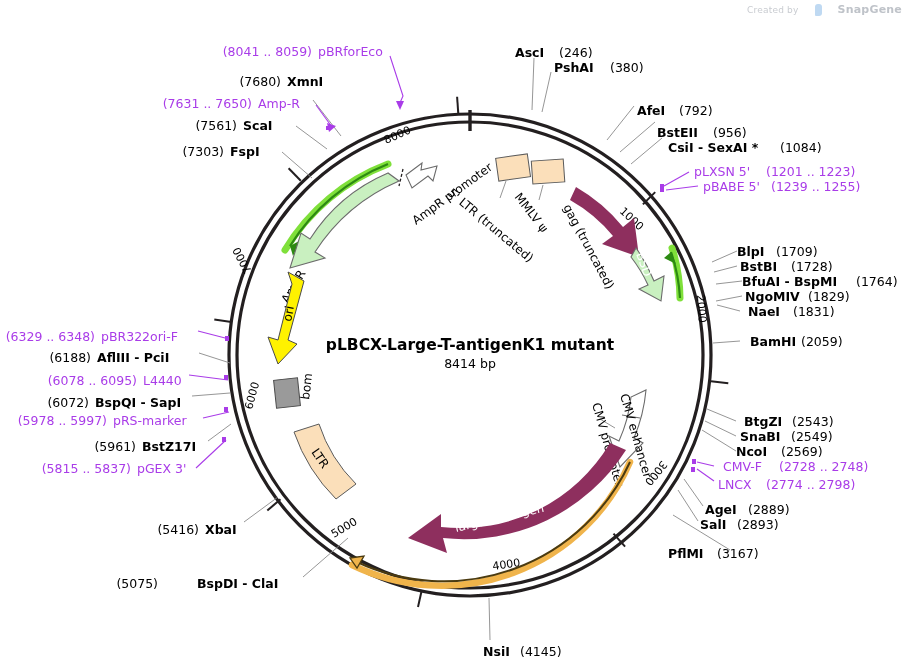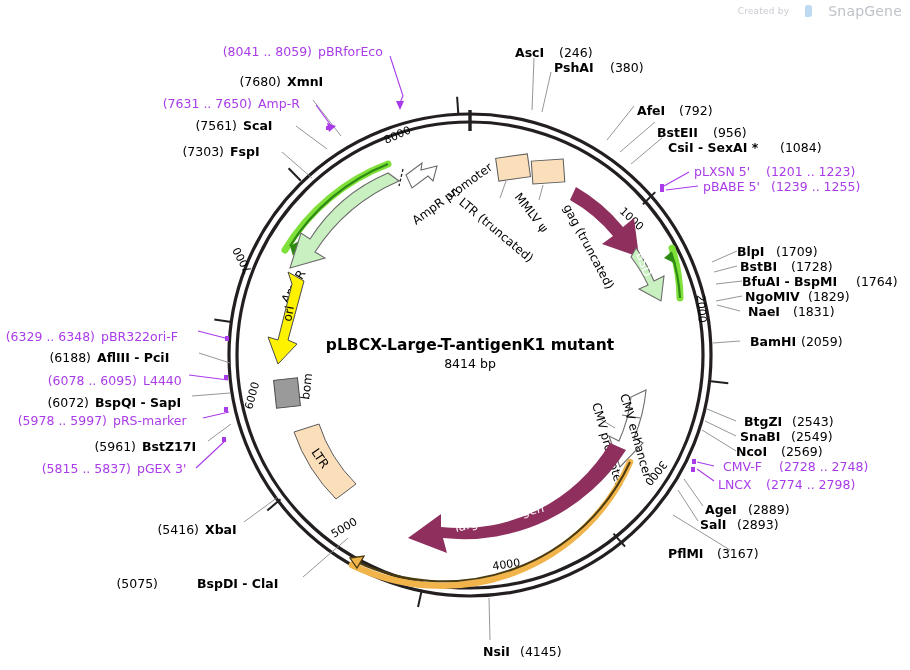--- a/index.html
+++ b/index.html
@@ -14,21 +14,21 @@
   .watermark{
     position:absolute;right:8px;top:3px;
     display:flex;align-items:center;gap:16px;
     font-size:9px;color:#c9ccd1;letter-spacing:.2px;
     user-select:none;
   }
   .watermark .wm-logo{
     width:7px;height:12px;border-radius:3px 3px 3px 1px;
     background:#bfd9f2;display:inline-block;
   }
-  .watermark .wm-name{color:#bfc3c9;font-size:14px;font-weight:400;}
+  .watermark .wm-name{color:#bfc3c9;font-size:11px;font-weight:700;}
 
   text{font-family:"DejaVu Sans","Liberation Sans",sans-serif;}
   .enz{font-size:12.5px;font-weight:bold;fill:#000;}
   .pos{font-size:12.5px;fill:#000;}
   .pur{font-size:12.5px;fill:#a93ce8;}
   .feat{font-size:12px;fill:#000;}
   .featw{font-size:12px;fill:#ffffff;}
   .ruler{font-size:11px;fill:#000;}
   .title{font-size:15.5px;font-weight:bold;fill:#000;}
   .subtitle{font-size:12.5px;fill:#000;}

